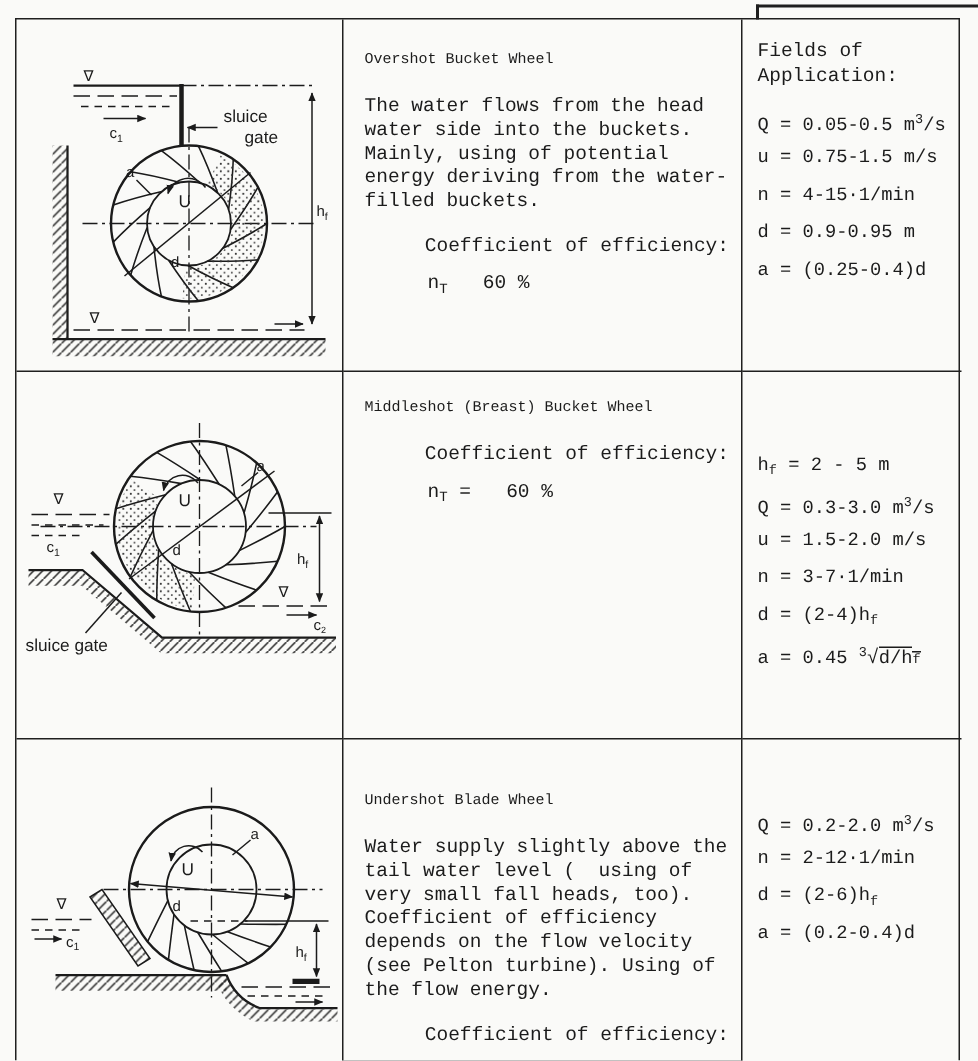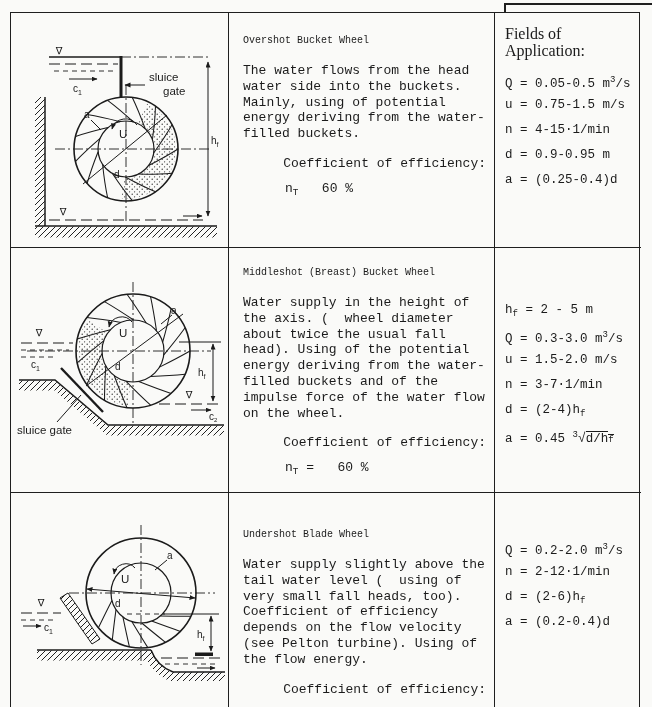--- a/index.html
+++ b/index.html
@@ -18,21 +18,21 @@
   .desc-cell{padding:20px 8px 0 14px;font-size:13px;line-height:16px;}
   .desc-cell.r2{padding-top:17px;}
   .desc-cell.r3{padding-top:34px;}
   .fields-cell{padding:12px 4px 0 10px;font-size:12.5px;line-height:25px;}
   .fields-cell.r2{padding-top:50px;}
   .fields-cell.r3{padding-top:42px;}
   .wheel-title{margin:0 0 14px 0;font-size:10px;line-height:16px;}
   .wheel-desc{margin:0;font-size:13px;line-height:15.8px;}
   .eff-label{margin:14px 0 0 0;text-align:right;}
   .eff-line{margin:9px 0 0 42px;}
-  .fields-header{white-space:pre-line;line-height:17px;margin-bottom:9px;font-size:16px;font-family:Liberation Serif, serif;}
+  .fields-header{white-space:pre-line;line-height:17px;margin-bottom:9px;font-size:13px;}
   .param{height:25px;white-space:nowrap;}
   .tk-sub{font-size:0.72em;vertical-align:-0.35em;}
   .tk-sup{font-size:0.72em;vertical-align:0.55em;}
   .tk-ov{border-top:1.3px solid #1b1b1b;}
   .tk-ovf{border-top:1.3px solid #1b1b1b;font-size:0.72em;}
   .tk-rad{font-size:1.05em;}
   svg{display:block;}
   svg text{fill:#1b1b1b;}
   .ln{stroke:#1b1b1b;stroke-width:1.5;fill:none;}
   .thin{stroke:#1b1b1b;stroke-width:1;fill:none;}
@@ -222,21 +222,20 @@
         <g>
           <line class="thin" x1="168" y1="94" x2="210" y2="94"></line>
           <line class="thin" x1="202" y1="96" x2="202" y2="153" marker-start="url(#d2a)" marker-end="url(#d2a)"></line>
           <text class="dlab" x="187" y="128"><tspan>h</tspan><tspan dy="2.5" font-size="7">f</tspan></text>
         </g>
       </svg>
     </div>
 
     <div class="cell desc-cell r2">
       <p class="wheel-title">Middleshot (Breast) Bucket Wheel</p>
-      <p class="wheel-desc">Water supply in the height of the axis. (&nbsp;&nbsp;wheel diameter about twice the usual fall head). Using of the potential energy deriving from the water-filled buckets and of the impulse force of the water flow on the wheel.</p>
       <p class="wheel-desc eff-label">Coefficient of efficiency:</p>
       <p class="wheel-desc eff-line"><span>n</span><span class="tk-sub">T</span><span> =&nbsp;&nbsp;&nbsp;60 %</span></p>
     </div>
 
     <div class="cell fields-cell r2 last-col">
       <div class="param"><span>h</span><span class="tk-sub">f</span><span> = 2 - 5 m</span></div>
       <div class="param"><span>Q = 0.3-3.0 m</span><span class="tk-sup">3</span><span>/s</span></div>
       <div class="param"><span>u = 1.5-2.0 m/s</span></div>
       <div class="param"><span>n = 3-7·1/min</span></div>
       <div class="param"><span>d = (2-4)h</span><span class="tk-sub">f</span></div>

